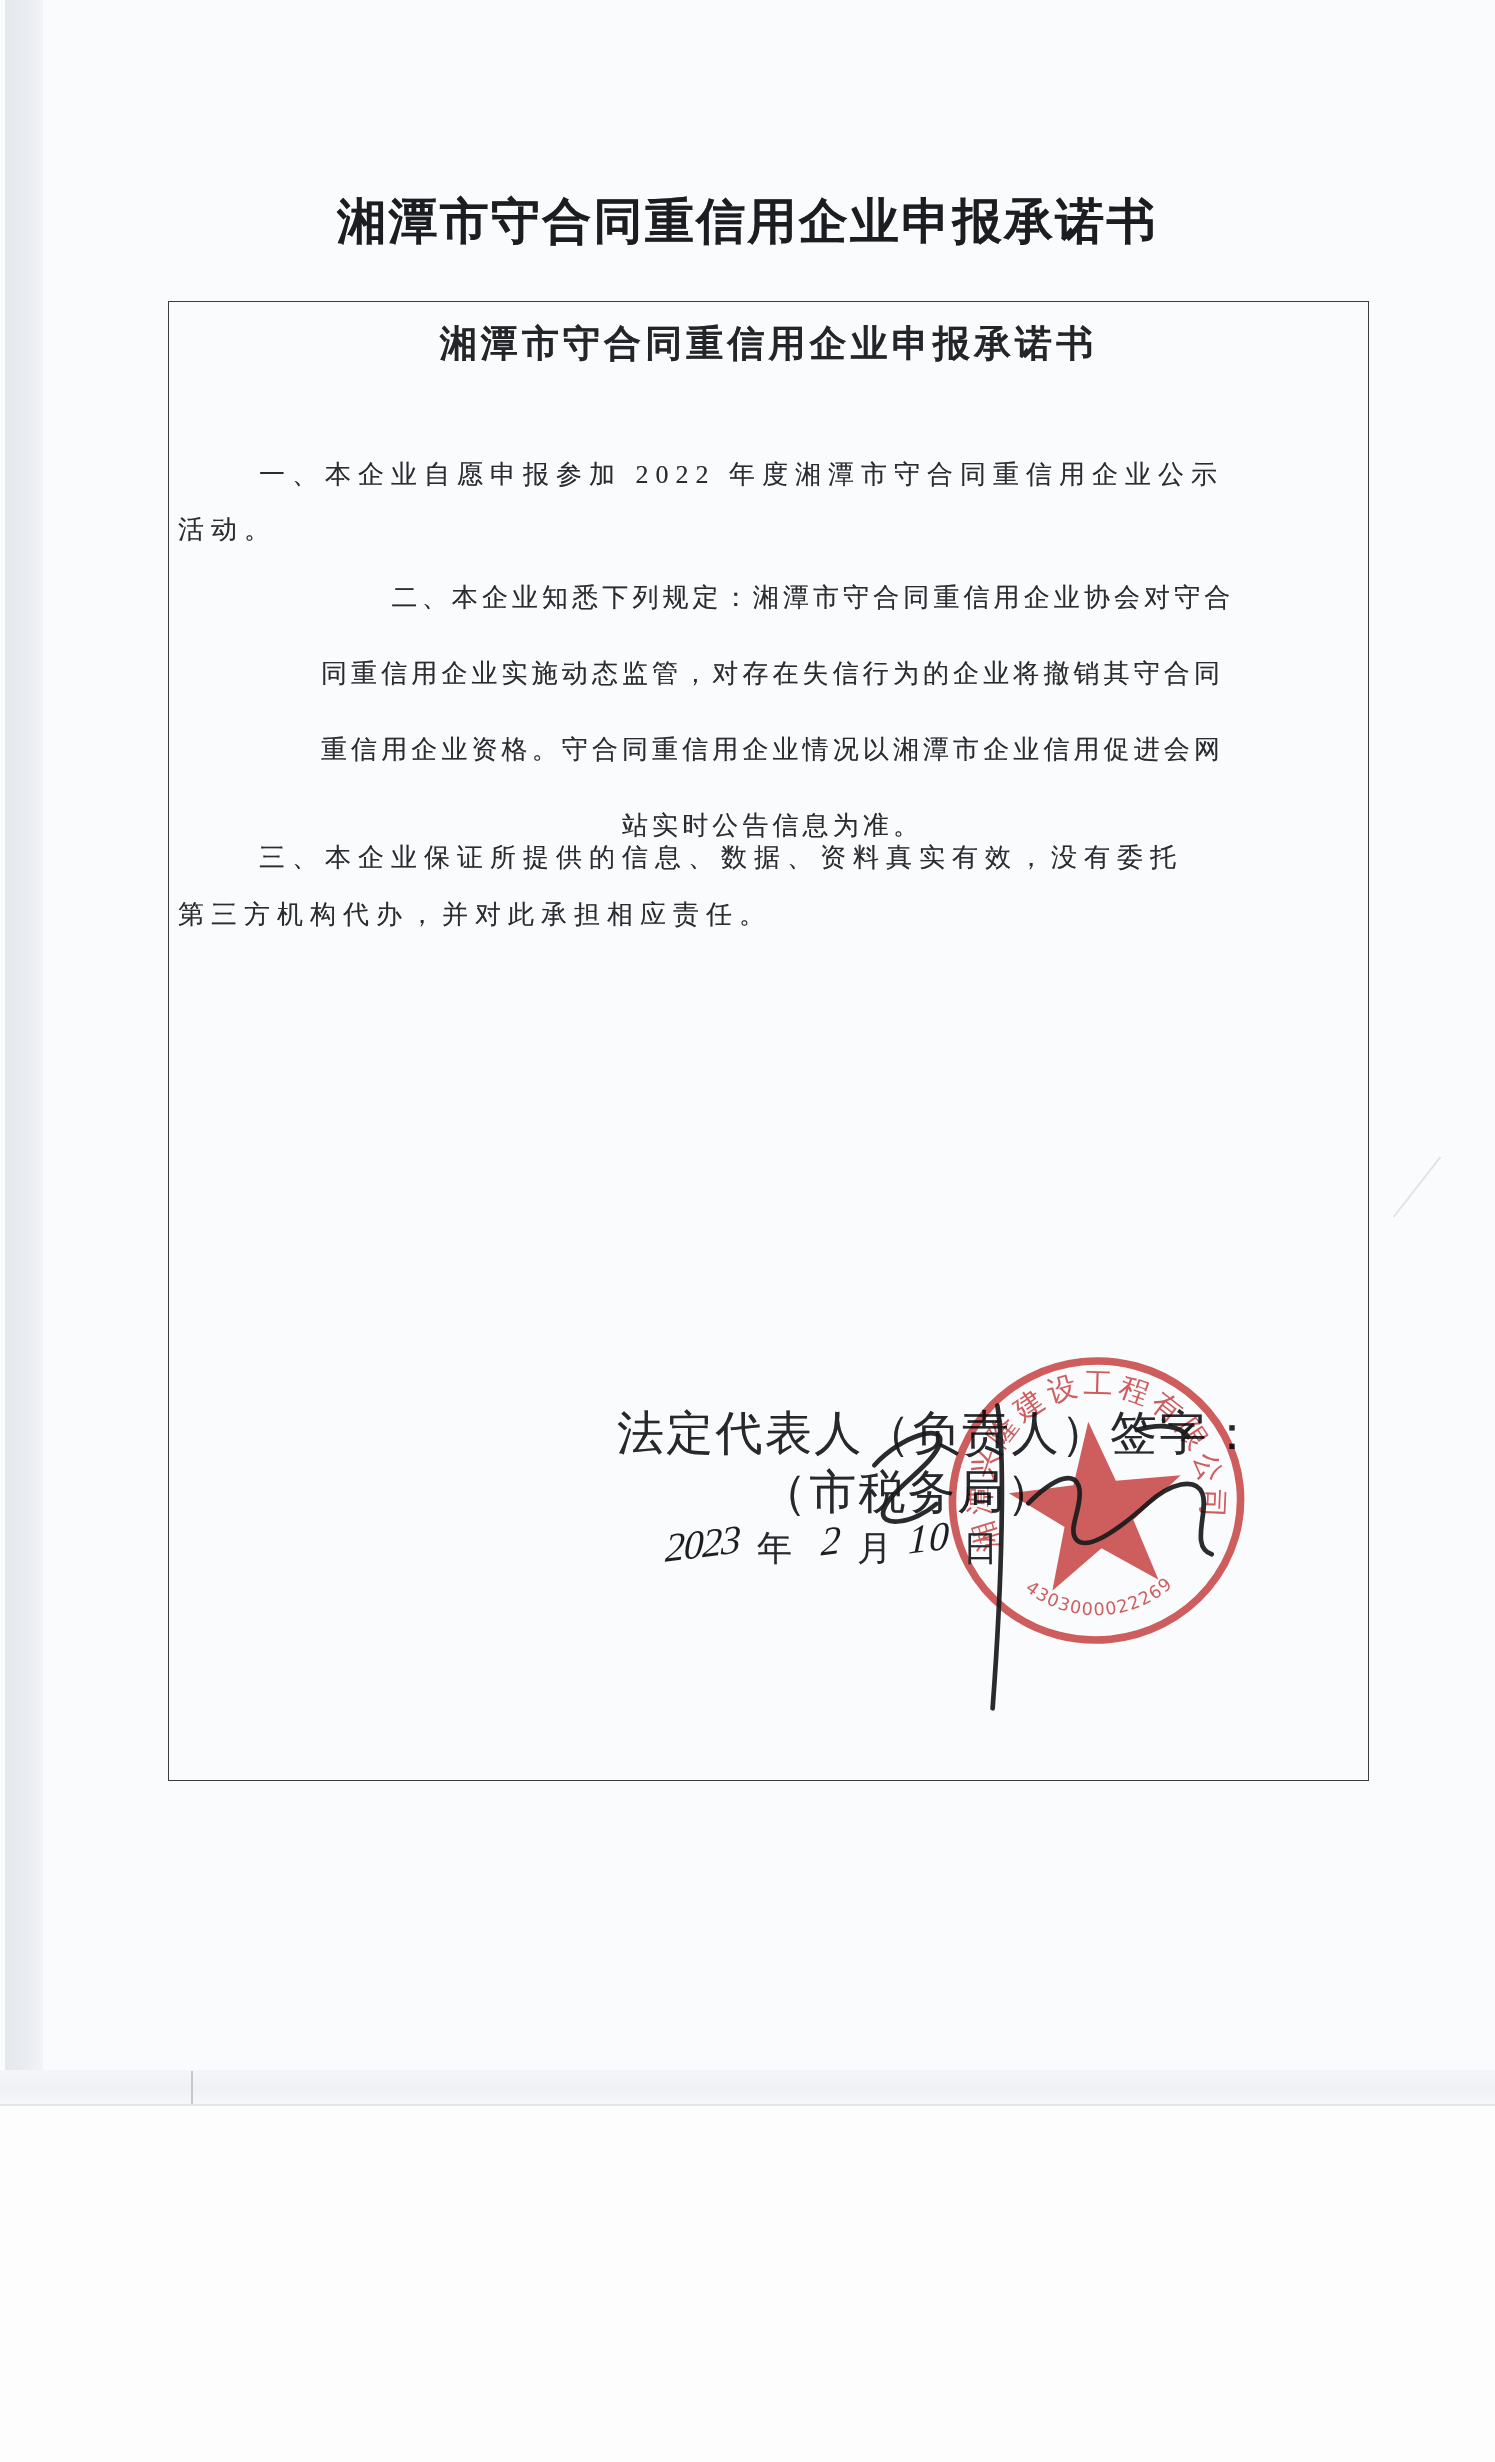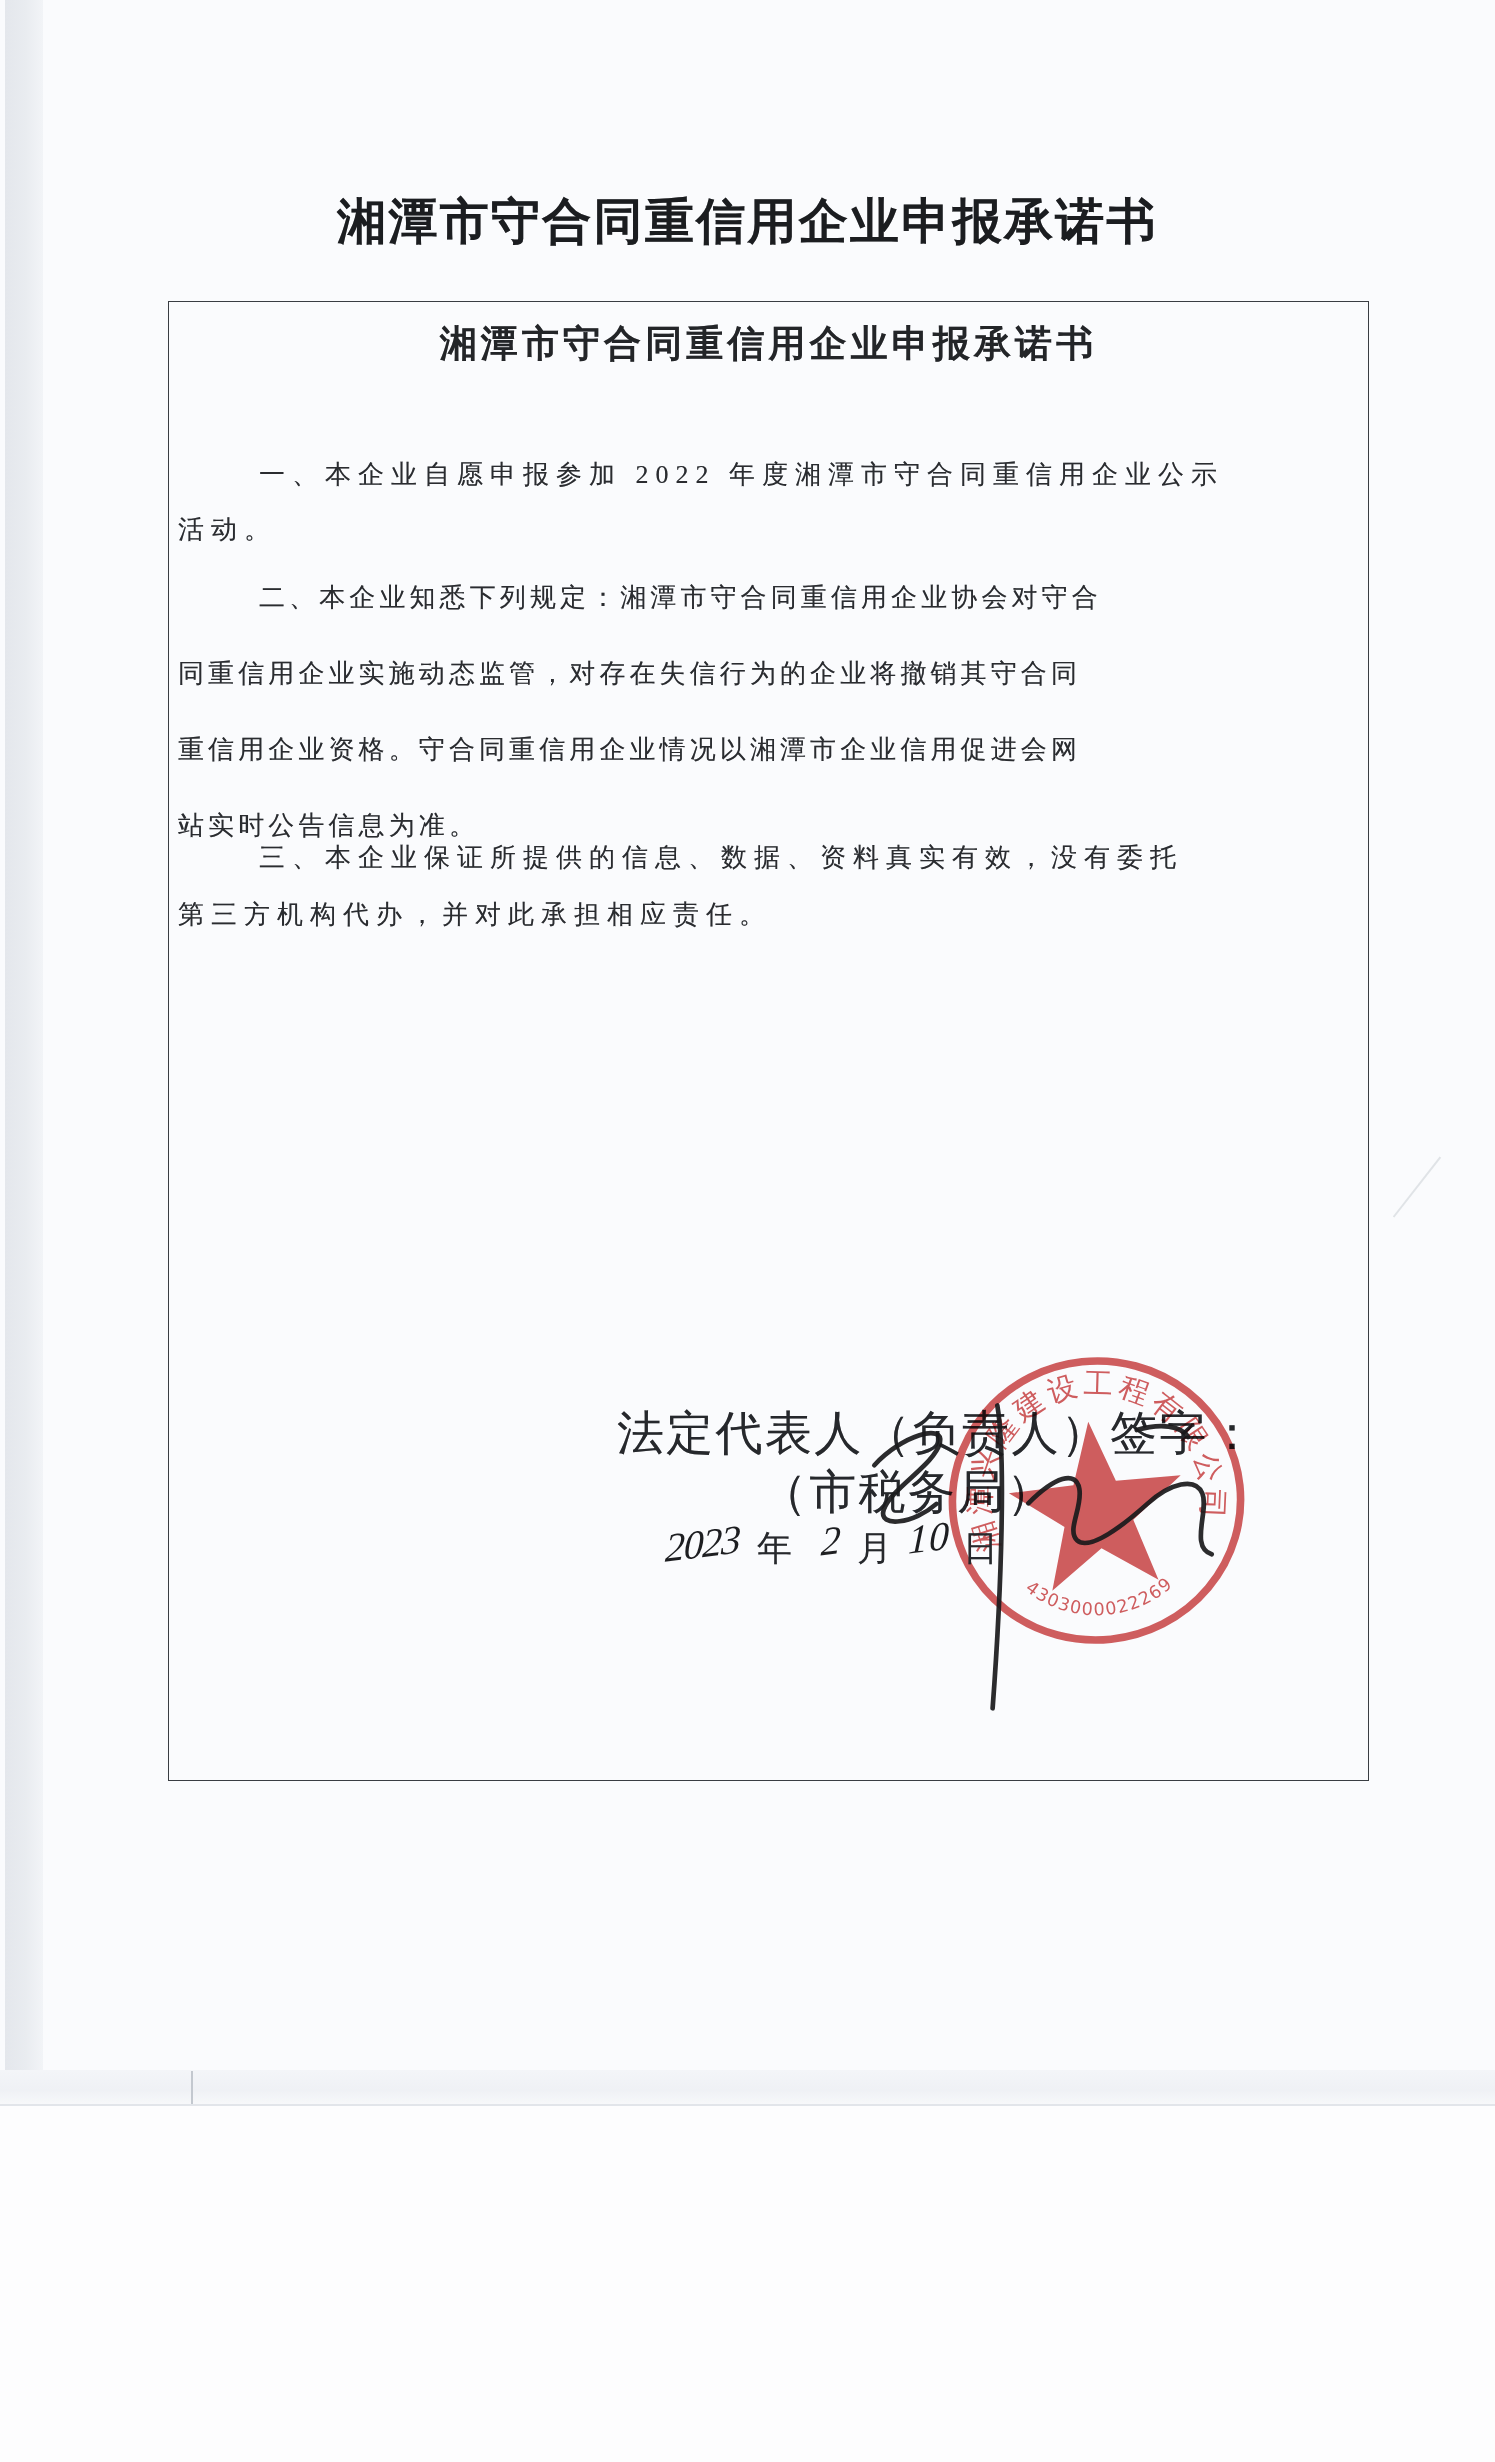--- a/index.html
+++ b/index.html
@@ -50,21 +50,21 @@
     text-align:center;font-size:37px;font-weight:600;letter-spacing:4.1px;
     color:#232528;text-shadow:0 0 0.6px rgba(25,28,32,.4);
   }
   .para{
     position:absolute;left:178px;width:1189px;margin:0;
     font-size:26px;color:#2a2c30;white-space:pre-line;
     text-indent:81px;text-shadow:0 0 0.6px rgba(30,33,38,.38);
     z-index:2;
   }
   .p1{top:447px;line-height:55px;letter-spacing:7px;}
-  .p2{top:560px;line-height:76px;letter-spacing:4.1px;}
+  .p2{top:560px;line-height:76px;letter-spacing:4.1px;text-align:center;}
   .p3{top:829px;line-height:57px;letter-spacing:7px;}
   .p4{top:987px;line-height:59px;letter-spacing:7px;}
   .p5{top:1044px;line-height:59px;letter-spacing:5.6px;}
   .sig-text{
     position:absolute;font-size:47px;color:#26282c;letter-spacing:2.3px;
     text-shadow:0 0 0.6px rgba(30,33,38,.38);z-index:2;white-space:nowrap;
   }
   .signer-label{left:617px;top:1402px;}
   .company-seal-label{left:760px;top:1461px;}
   .date-unit{position:absolute;font-size:35px;color:#26282c;z-index:4;

